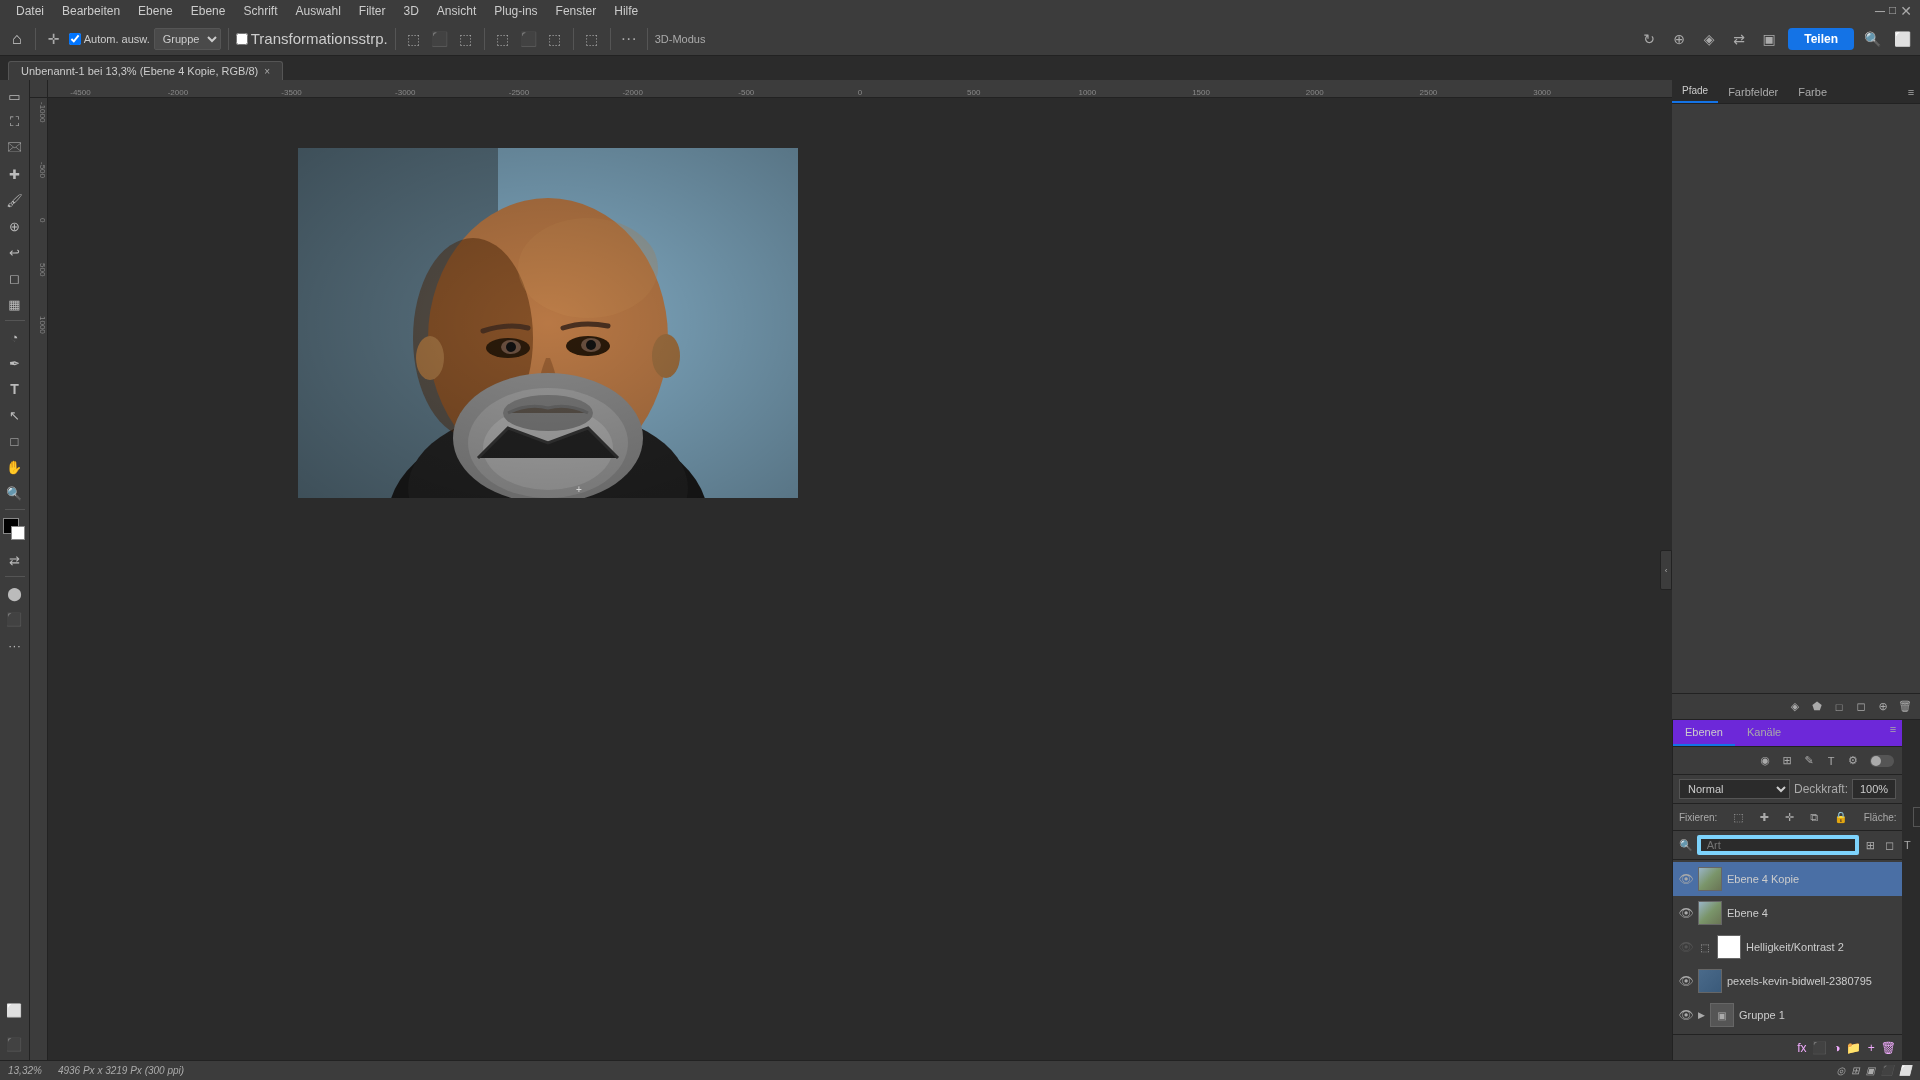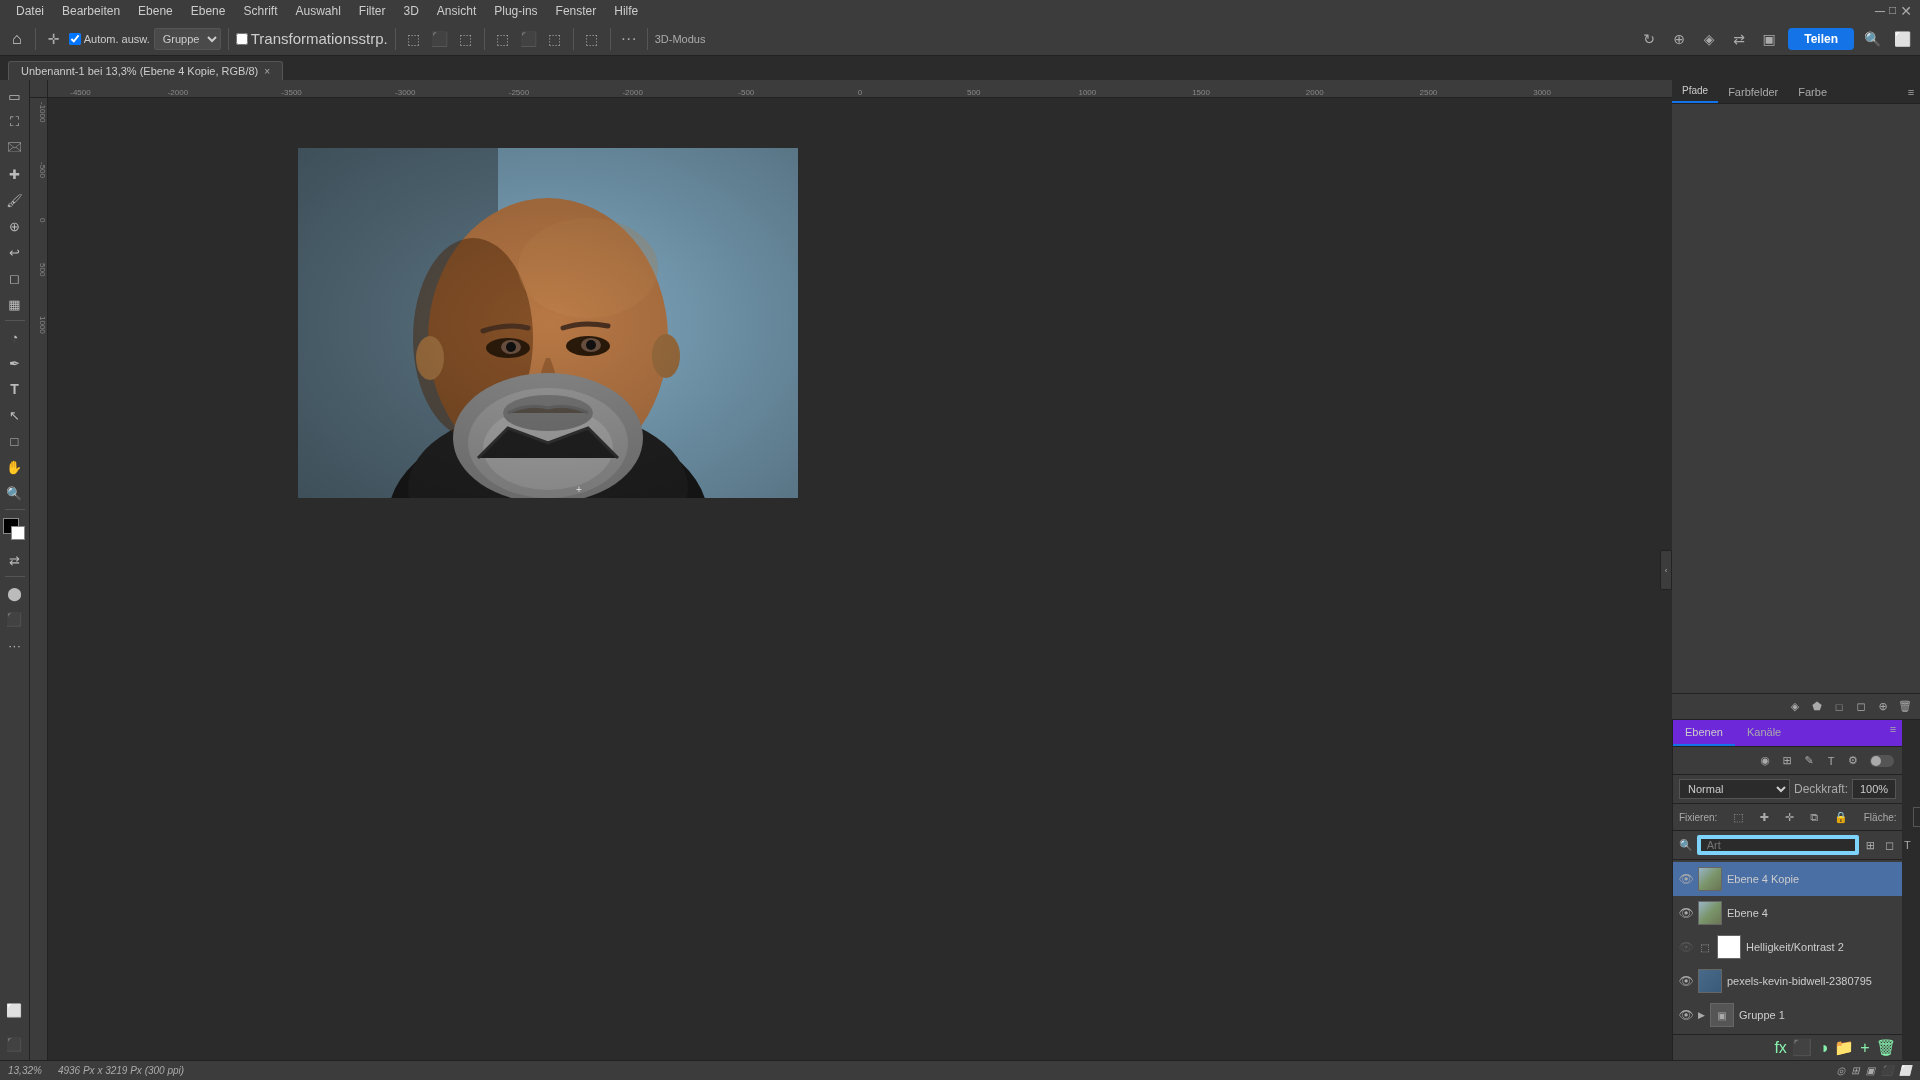--- a/index.html
+++ b/index.html
@@ -418,23 +418,23 @@
       height: 26px;
       display: flex;
       align-items: center;
       justify-content: flex-end;
       padding: 0 6px;
       gap: 6px;
       border-top: 1px solid #222;
       background: #3c3c3c;
     }
     .layer-ctrl-btn {
-      color: #86efac;
-      cursor: pointer;
-      font-size: 16px;
+      color: #f0abfc;
+      cursor: pointer;
+      font-size: 12px;
     }
 
     
     #status-bar {
       height: 20px;
       background: #3c3c3c;
       display: flex;
       align-items: center;
       padding: 0 8px;
       gap: 16px;

